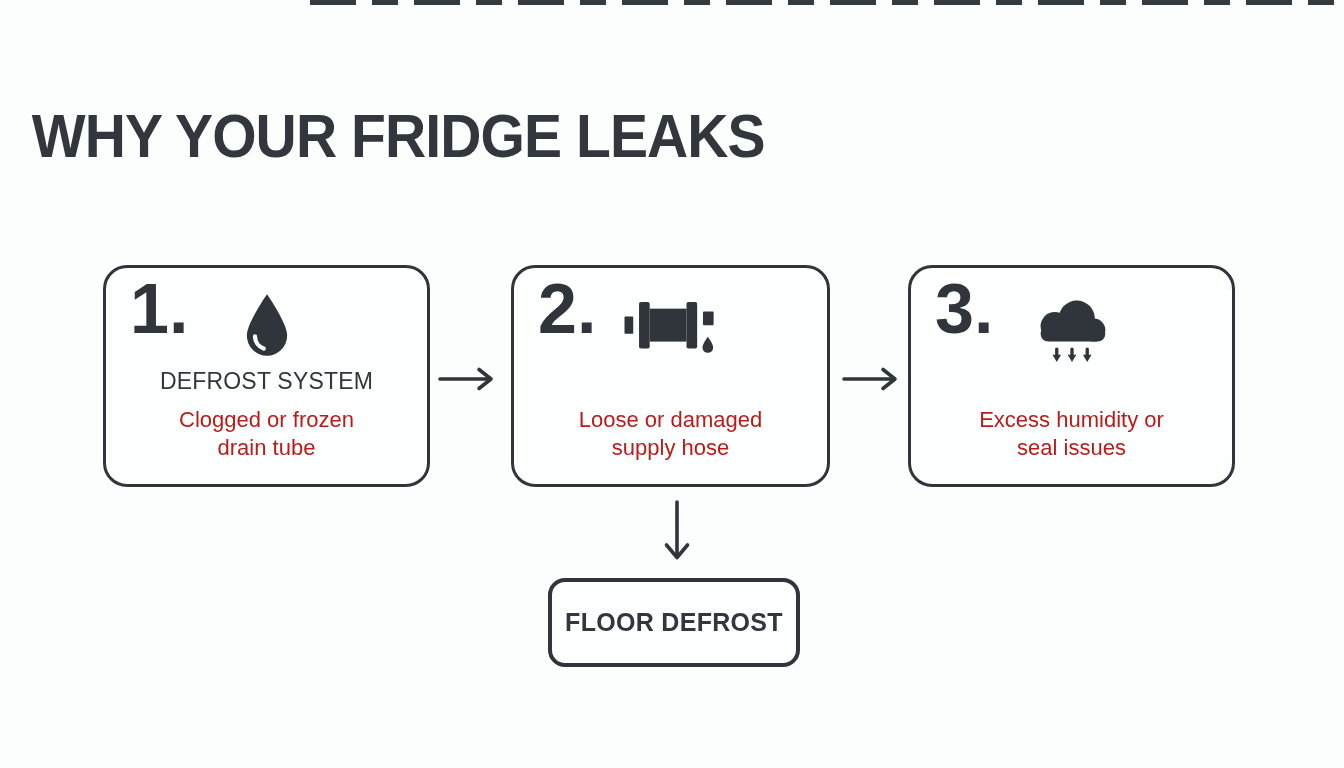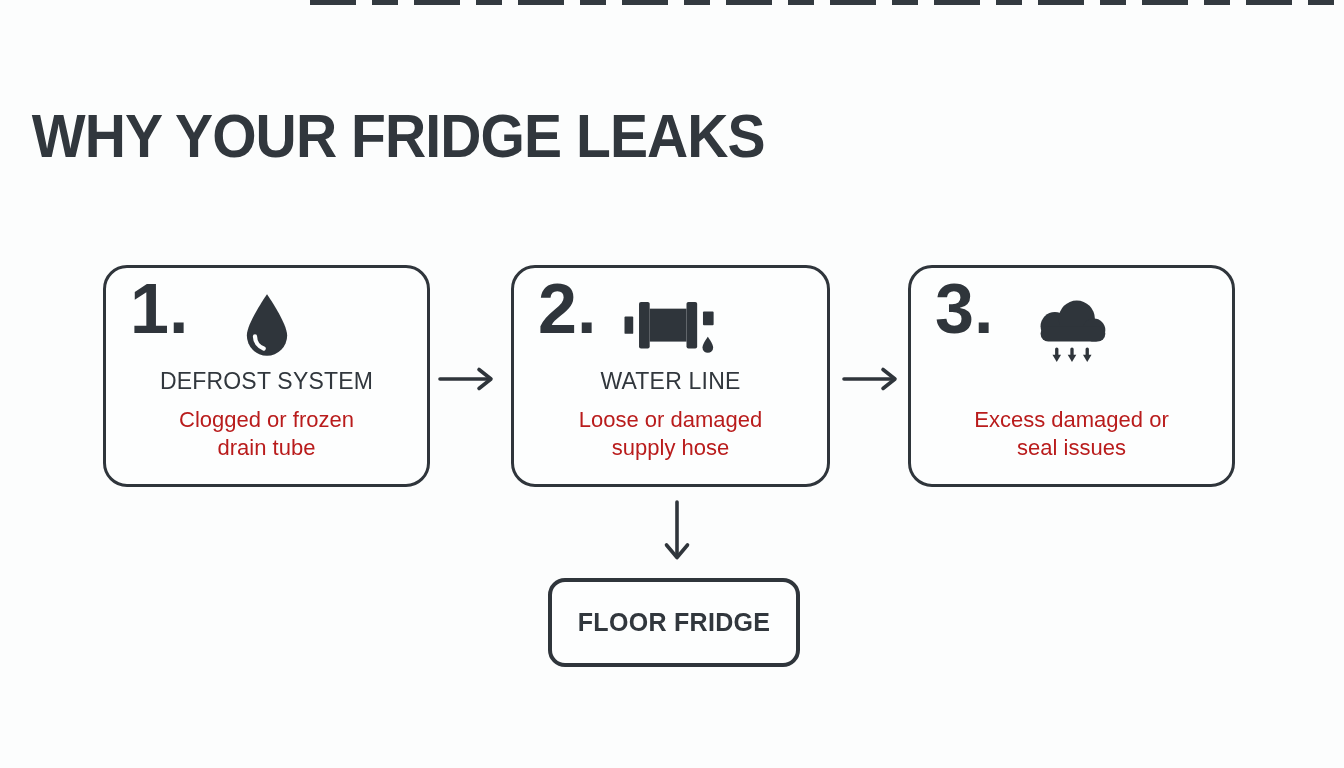--- a/index.html
+++ b/index.html
@@ -158,21 +158,20 @@
     <div class="step-icon" style="top:30px;">
       <svg width="94" height="62" viewBox="0 0 96 64" aria-hidden="true">
         <rect class="ink-fill" x="0" y="19" width="9" height="18" rx="1"></rect>
         <rect class="ink-fill" x="15" y="4" width="11" height="48" rx="2"></rect>
         <rect class="ink-fill" x="26" y="11" width="38" height="34"></rect>
         <rect class="ink-fill" x="64" y="4" width="11" height="48" rx="2"></rect>
         <rect class="ink-fill" x="81" y="14" width="11" height="14" rx="1"></rect>
         <path class="ink-fill" d="M86 40 c0 0 -5.5 7.5 -5.5 11 a5.5 5.5 0 0 0 11 0 C91.5 47.5 86 40 86 40 Z"></path>
       </svg>
     </div>
-    <div class="step-title">WATER LINE</div>
     <div class="step-desc">Loose or damaged
 supply hose</div>
   </div>
 
   <div class="arrow r2">
     <svg width="58" height="26" viewBox="0 0 58 26" aria-hidden="true">
       <path class="ink-stroke" d="M2 13 H50" stroke-width="3.6" stroke-linecap="round"></path>
       <path class="ink-stroke" d="M41 3.5 L53 13 L41 22.5" stroke-width="3.6" stroke-linecap="round" stroke-linejoin="round"></path>
     </svg>
   </div>
@@ -186,28 +185,28 @@
         <circle class="ink-fill" cx="65" cy="37" r="12"></circle>
         <rect class="ink-fill" x="9" y="33" width="68" height="16" rx="8"></rect>
         <path class="ink-stroke" d="M26 57 v8" stroke-width="3.5" stroke-linecap="round"></path>
         <path class="ink-fill" d="M21.5 63 L26 70.5 L30.5 63 Z"></path>
         <path class="ink-stroke" d="M42 57 v8" stroke-width="3.5" stroke-linecap="round"></path>
         <path class="ink-fill" d="M37.5 63 L42 70.5 L46.5 63 Z"></path>
         <path class="ink-stroke" d="M58 57 v8" stroke-width="3.5" stroke-linecap="round"></path>
         <path class="ink-fill" d="M53.5 63 L58 70.5 L62.5 63 Z"></path>
       </svg>
     </div>
-    <div class="step-desc">Excess damaged or
+    <div class="step-desc">Excess humidity or
 seal issues</div>
   </div>
 
   <div class="arrow down">
     <svg width="30" height="62" viewBox="0 0 30 62" aria-hidden="true">
       <path class="ink-stroke" d="M15 2 V54" stroke-width="3.6" stroke-linecap="round"></path>
       <path class="ink-stroke" d="M4.5 45 L15 57.5 L25.5 45" stroke-width="3.6" stroke-linecap="round" stroke-linejoin="round"></path>
     </svg>
   </div>
 
   <div class="result-box">
-    <div class="result-label">FLOOR FRIDGE</div>
+    <div class="result-label">FLOOR DEFROST</div>
   </div>
 
 </div>
 
 </body></html>

